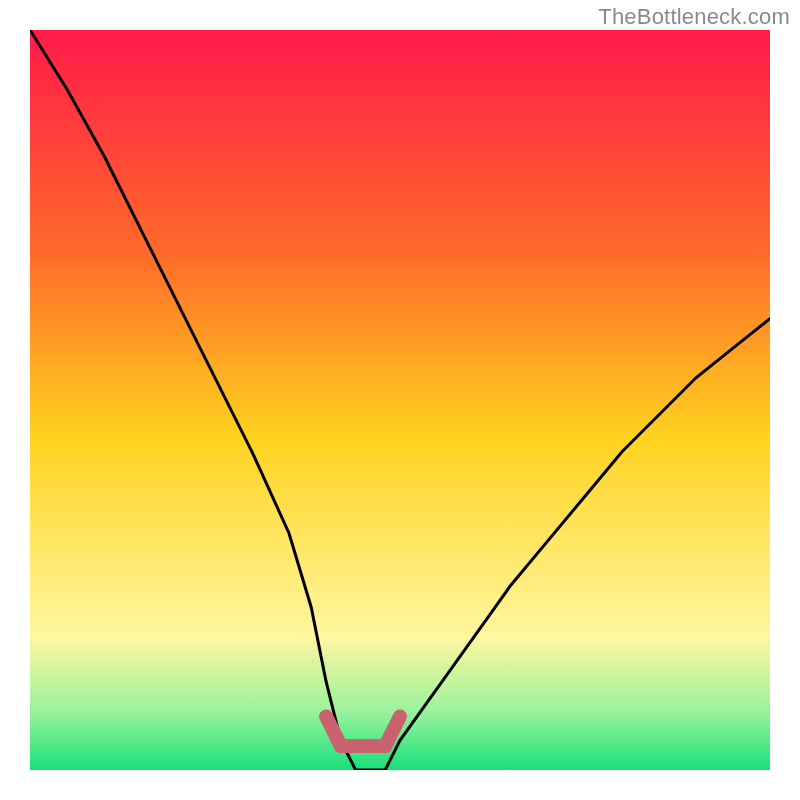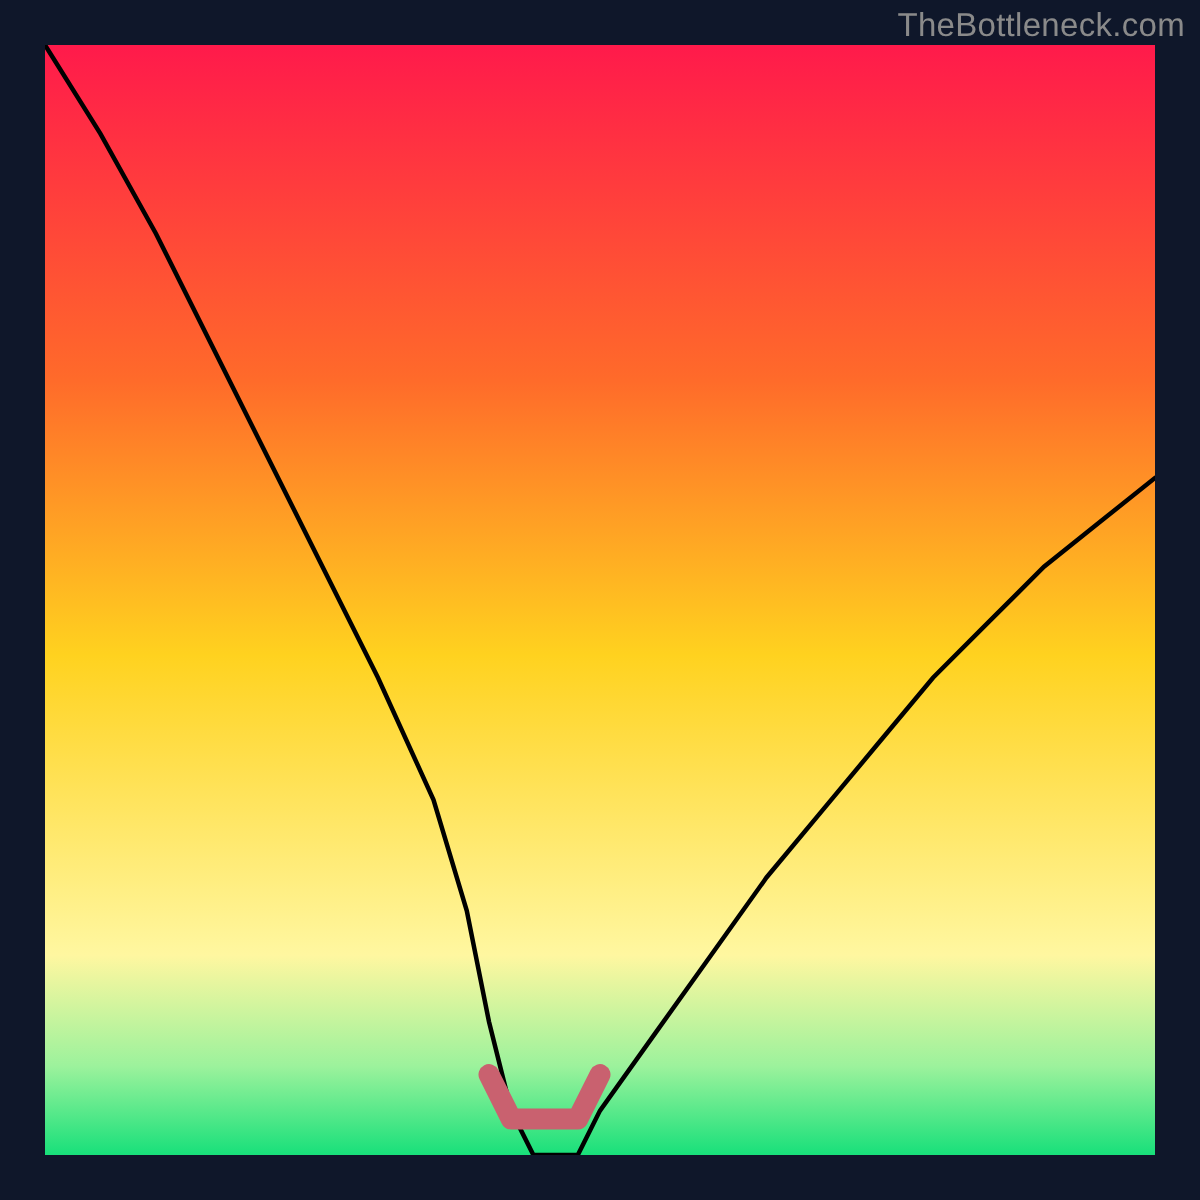--- a/index.html
+++ b/index.html
@@ -9,21 +9,21 @@
     height: 800px;
     background: #000;
     overflow: hidden;
   }
   .frame {
     position: absolute;
     left: 0;
     top: 0;
     width: 800px;
     height: 800px;
-    background: #0f172a;
+    background: #ffffff;
   }
   .plot {
     position: absolute;
     left: 30px;
     top: 30px;
     width: 740px;
     height: 740px;
     overflow: hidden;
   }
   .gradient {

